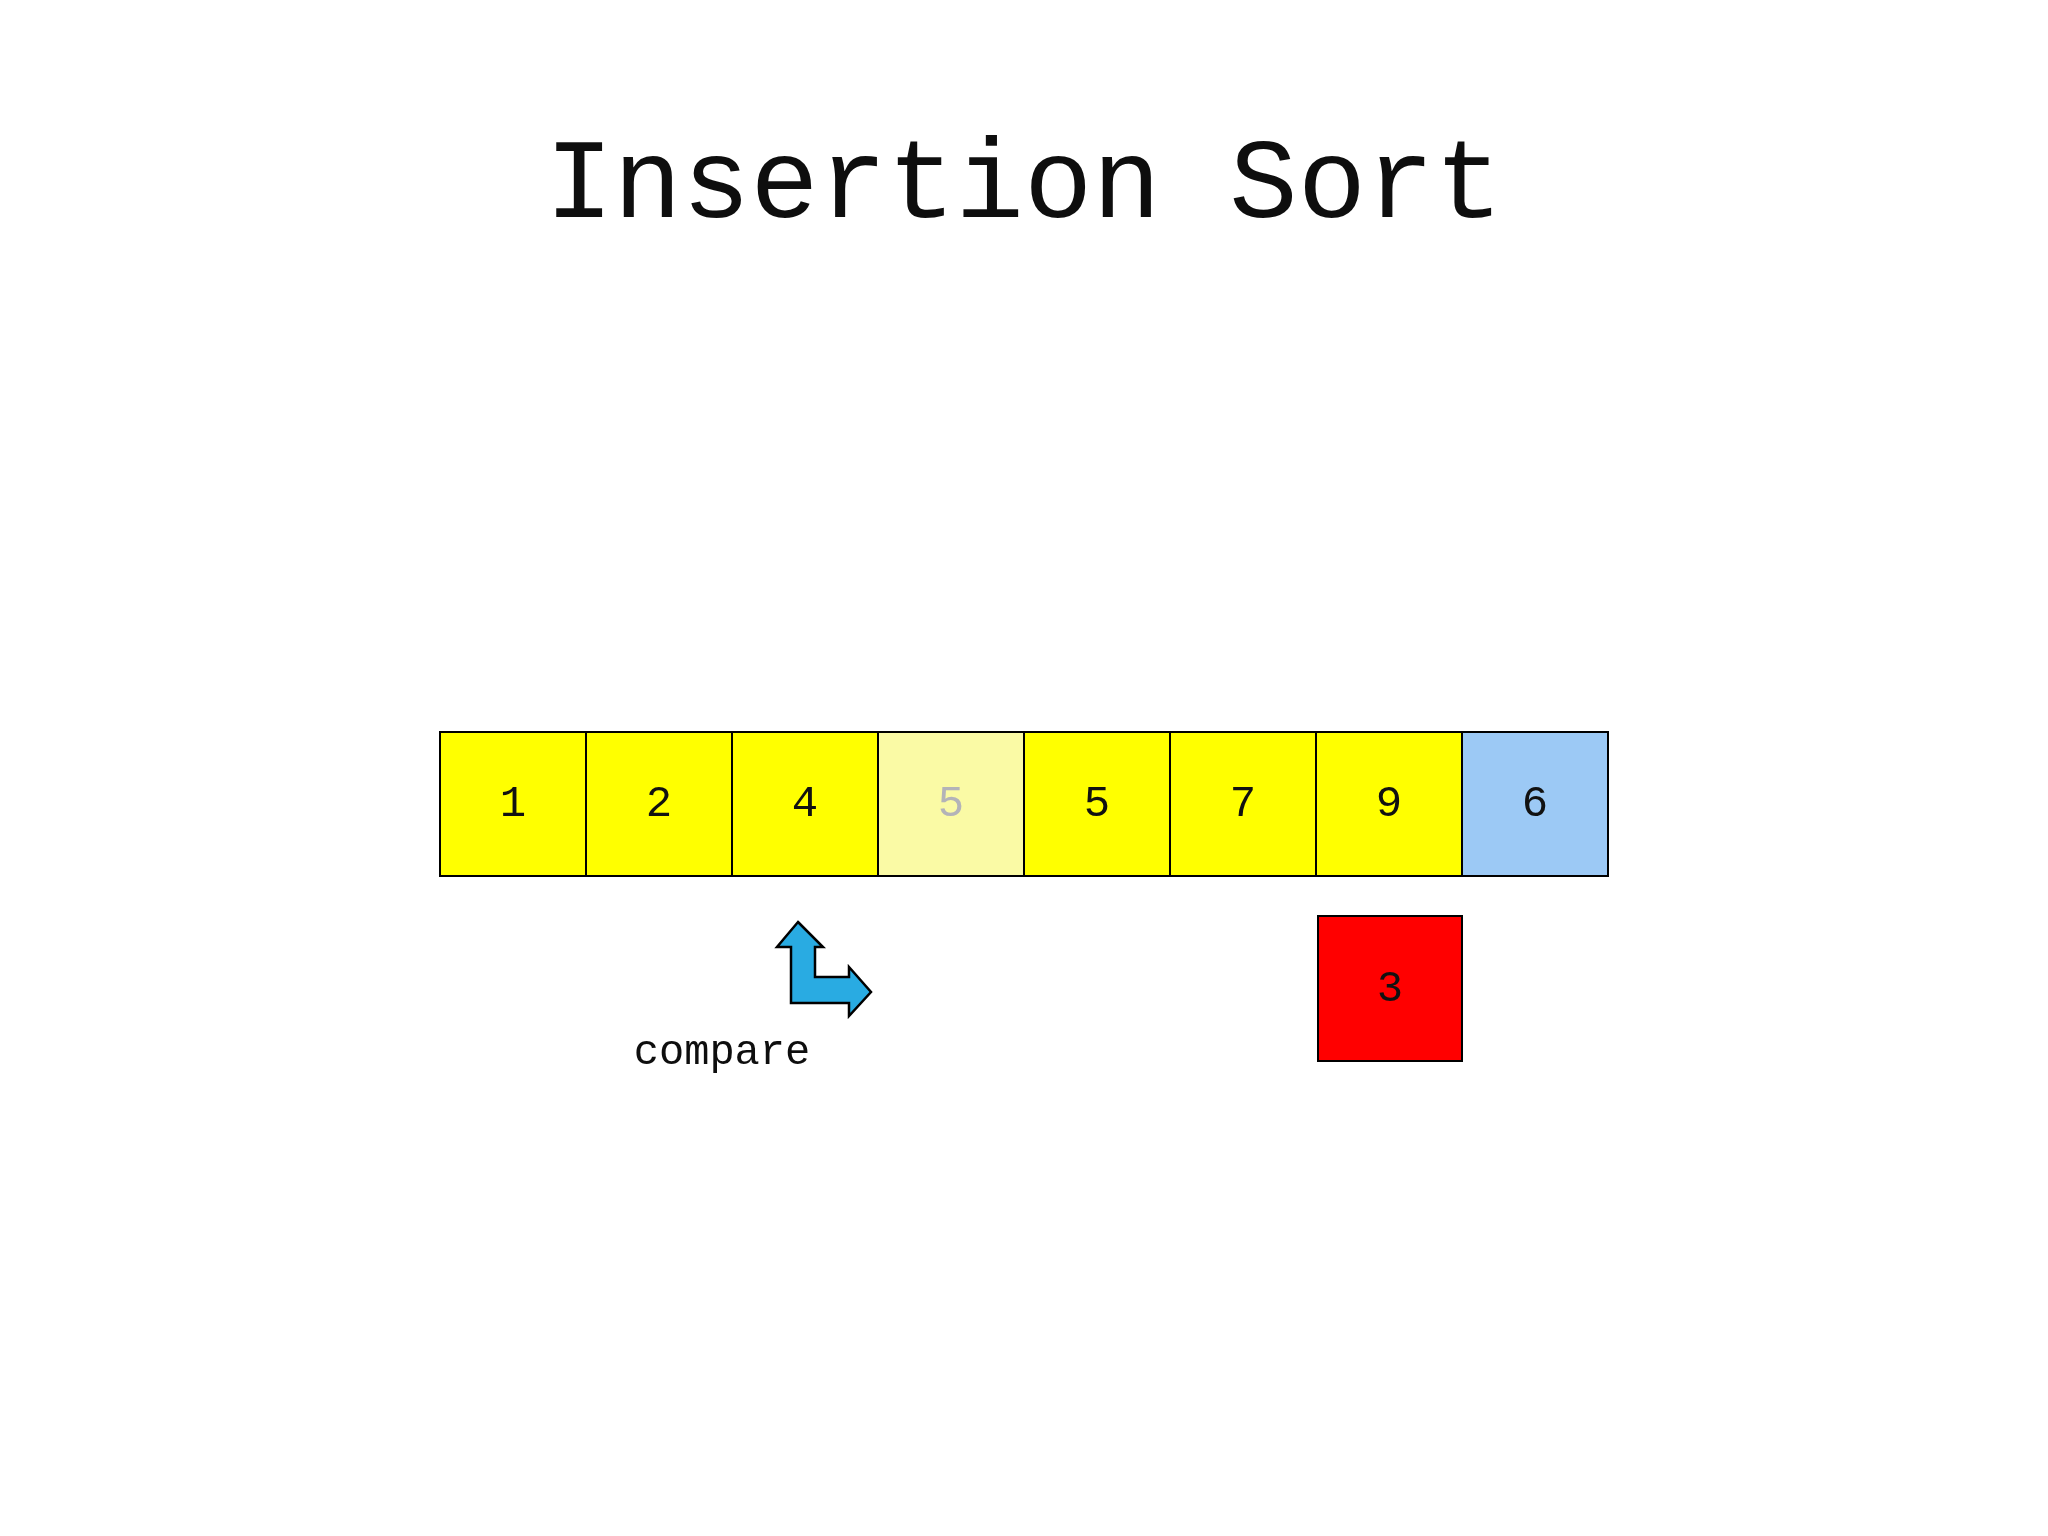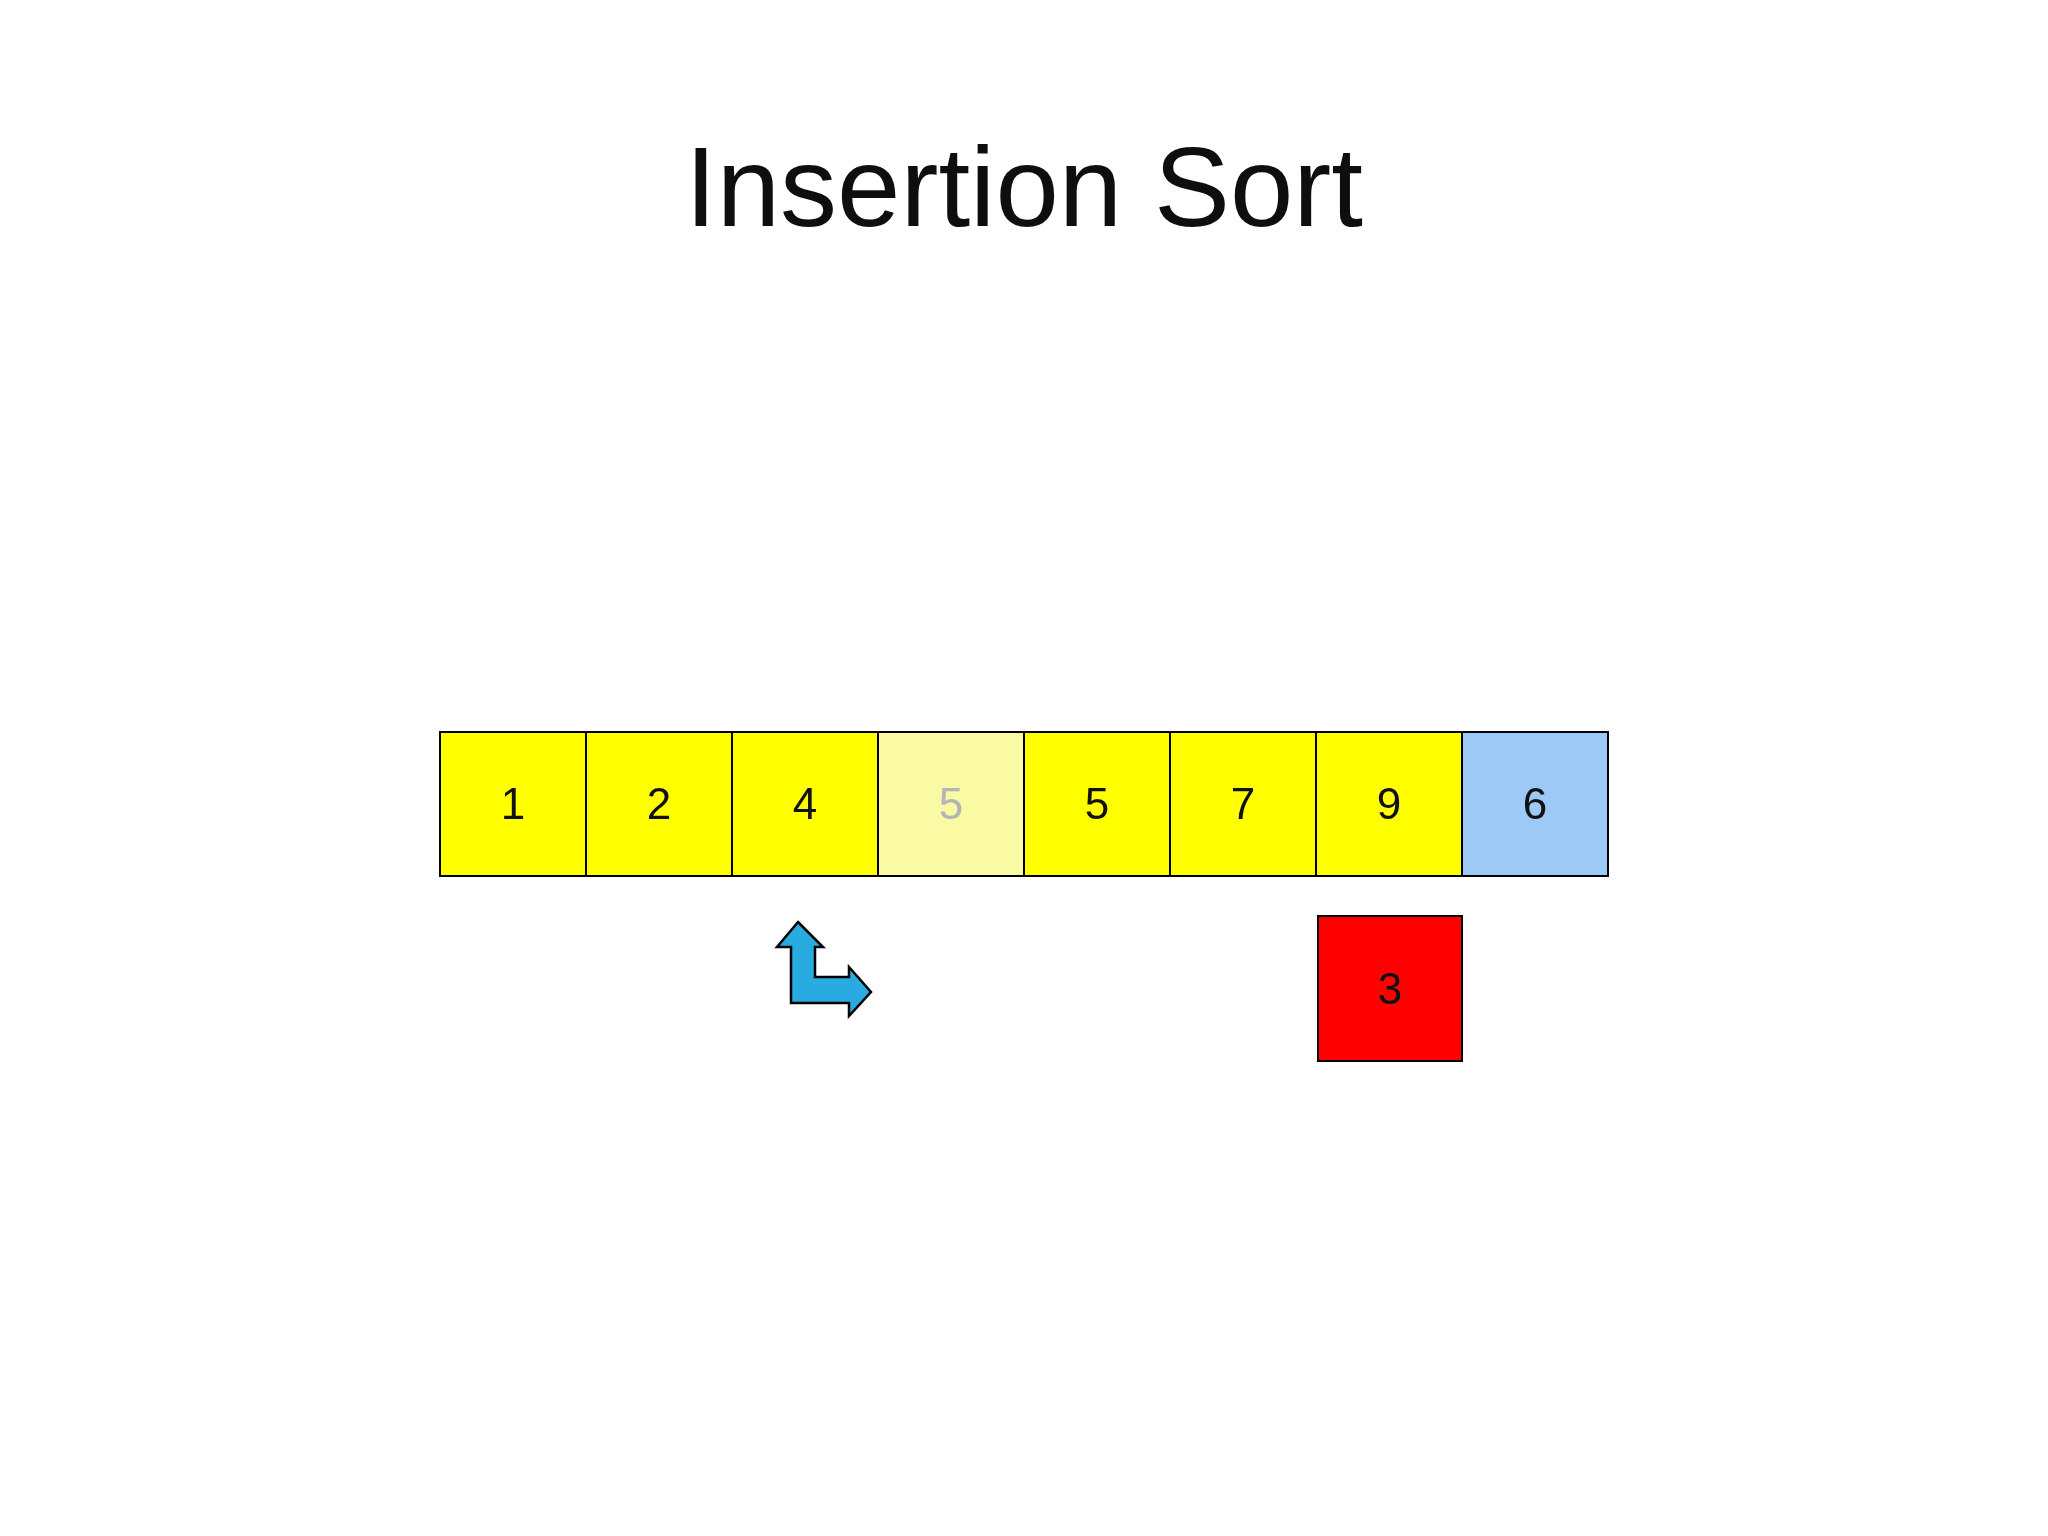--- a/index.html
+++ b/index.html
@@ -3,21 +3,21 @@
 <meta charset="utf-8">
 <style>
   html, body { margin: 0; padding: 0; }
   body {
     width: 2048px; height: 1536px;
     background: #ffffff;
     font-family: "Liberation Sans", sans-serif;
     position: relative;
     overflow: hidden;
   }
-  .slide { position: absolute; inset: 0; }
+  .slide { position: absolute; inset: 0; font-family: Liberation Mono, monospace; }
   .title {
     position: absolute; top: 121px; left: 0; width: 100%;
     margin: 0; text-align: center;
     font-size: 114px; font-weight: 400; line-height: 1.15;
     color: #0e0e0e; white-space: nowrap;
   }
   .array {
     position: absolute; left: 439px; top: 731px;
     display: flex;
     border: 2px solid #000000;
@@ -62,16 +62,17 @@
     <div class="cell" style="background: rgb(255, 255, 0); color: rgb(17, 17, 17);">5</div>
     <div class="cell" style="background: rgb(255, 255, 0); color: rgb(17, 17, 17);">7</div>
     <div class="cell" style="background: rgb(255, 255, 0); color: rgb(17, 17, 17);">9</div>
     <div class="cell" style="background: rgb(156, 201, 245); color: rgb(17, 17, 17);">6</div>
   </div>
 
   <svg class="arrow" viewBox="0 0 104 104" aria-hidden="true">
     <polygon points="28,7 53,32 45,32 45,62 79,62 79,52 101,77 79,101 79,88 21,88 21,32 7,32" fill="#29abe2" stroke="#000000" stroke-width="2.5" stroke-linejoin="miter"></polygon>
   </svg>
 
+  <div class="compare">compare</div>
 
   <div class="detached" style="background: rgb(255, 0, 0); color: rgb(17, 17, 17);">3</div>
 
 </div>
 
 </body></html>

